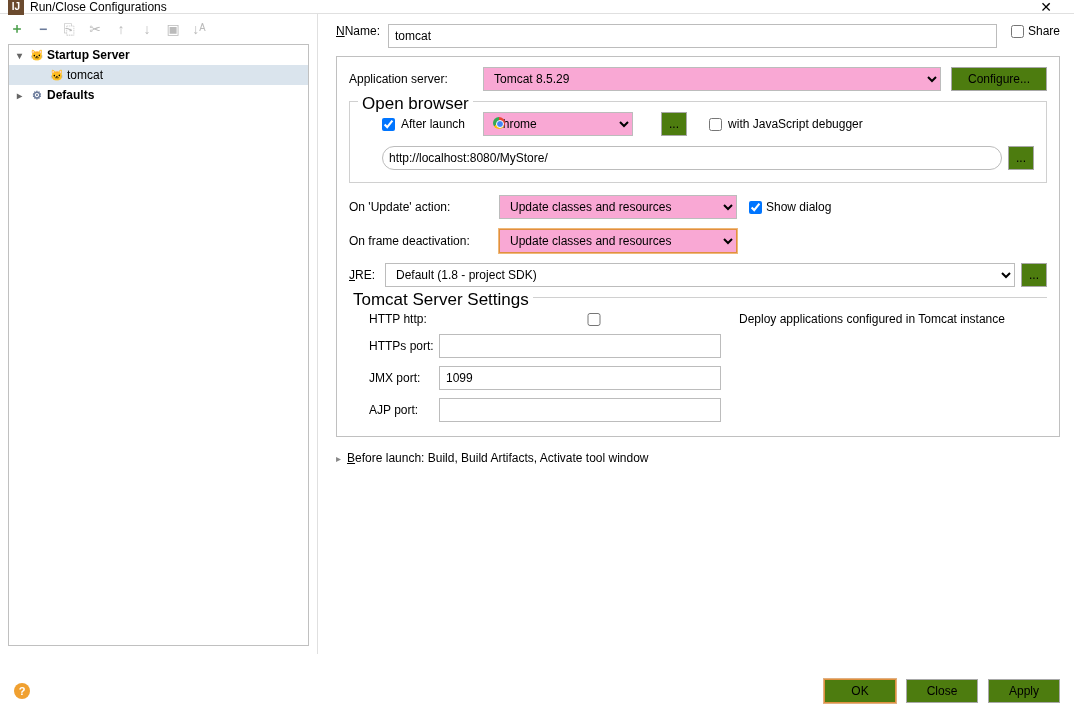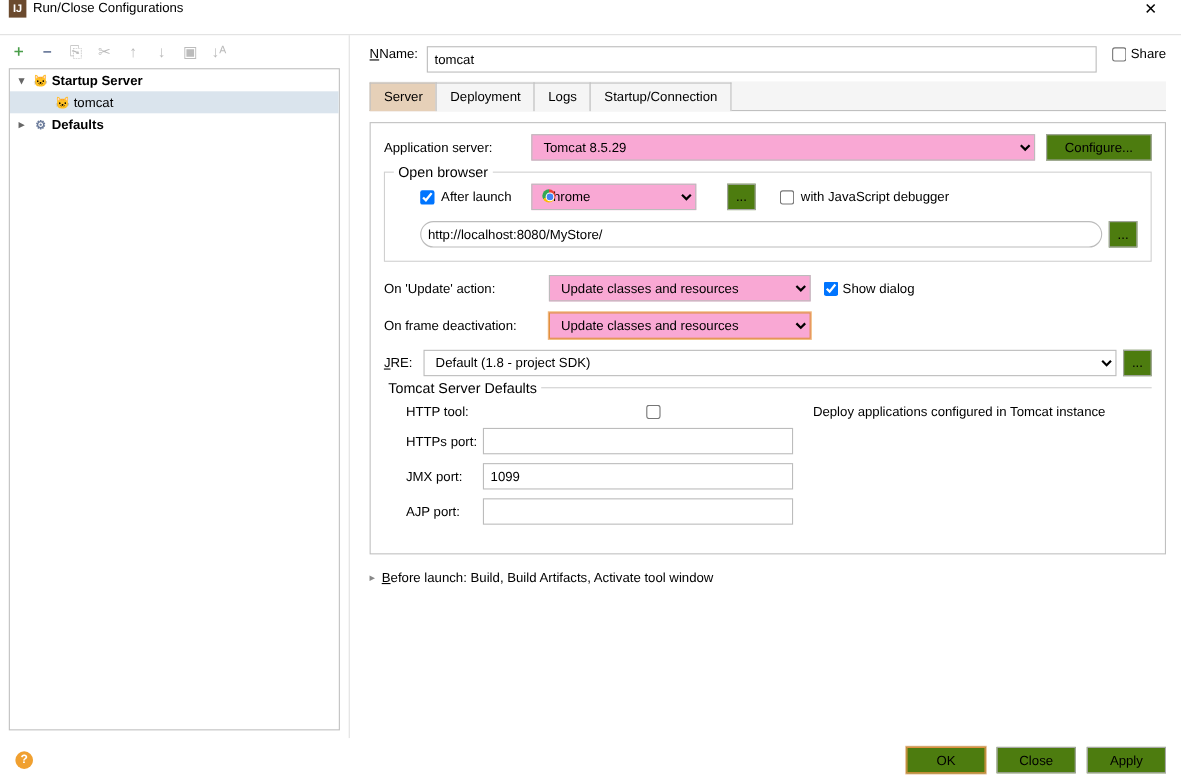--- a/index.html
+++ b/index.html
@@ -7,22 +7,23 @@
   font-family: "Segoe UI", Tahoma, sans-serif;
   font-size: 12px;
   background: #fff;
   color: #000;
   width: 1074px;
   height: 711px;
   overflow: hidden;
   position: relative;
 }
 .titlebar {
-  height: 32px;
-  display: flex;
+  height: 14px;
+  display: flex;
+  align-items: center;
   padding: 0 8px;
   border-bottom: 1px solid #e0e0e0;
 }
 .titlebar .icon {
   width: 16px; height: 16px;
   background: #6b4a2e;
   display: inline-flex;
   align-items: center;
   justify-content: center;
   color: #fff;
@@ -161,21 +162,21 @@
   margin: 8px 0 12px 0;
   padding: 10px 12px 12px 12px;
   position: relative;
 }
 .fieldset-legend {
   position: absolute;
   top: -8px;
   left: 8px;
   background: #fff;
   padding: 0 4px;
-  font-size: 13px;
+  font-size: 17px;
 }
 .checkbox-row { display: flex; align-items: center; gap: 6px; flex-wrap: wrap; }
 .checkbox-row input[type=checkbox] { margin: 0; }
 .browser-select {
   width: 150px;
   display: inline-flex;
   align-items: center;
 }
 .url-row { display: flex; margin-top: 10px; gap: 6px; }
 .url-row input { flex: 1; border-radius: 12px; }
@@ -282,26 +283,20 @@
   <div class="content">
     <div class="row name-row">
       <span class="label"><span class="underline">N</span><span>Name:</span></span>
       <input type="text" value="tomcat" style="">
       <label class="share-box">
         <input type="checkbox" style="">
         <span>Share</span>
       </label>
     </div>
 
-    <div class="tabs">
-      <div class="tab active">Server</div>
-      <div class="tab">Deployment</div>
-      <div class="tab">Logs</div>
-      <div class="tab">Startup/Connection</div>
-    </div>
 
     <div class="panel">
       <div class="field-row appserver">
         <span class="field-label">Application server:</span>
         <select>
           <option>Tomcat 8.5.29</option>
         </select>
         <span style="width:10px"></span>
         <button class="btn" style="width:96px">Configure...</button>
       </div>
@@ -348,37 +343,37 @@
       <div class="field-row jre-row">
         <span class="field-label" style="width:36px"><span class="underline">J</span>RE:</span>
         <select>
           <option>Default (1.8 - project SDK)</option>
         </select>
         <span style="width:6px"></span>
         <button class="btn btn-sm">...</button>
       </div>
 
       <div class="fieldset" style="border-left:none;border-right:none;border-bottom:none;padding:14px 0 0 0;margin-bottom:0">
-        <span class="fieldset-legend" style="left:0">Tomcat Server Defaults</span>
+        <span class="fieldset-legend" style="left:0">Tomcat Server Settings</span>
         <div class="ports-row">
-          <span class="plabel">HTTP tool:</span>
+          <span class="plabel">HTTP http:</span>
           <label class="pcheck">
             <input type="checkbox" style="">
             <span>Deploy applications configured in Tomcat instance</span>
           </label>
         </div>
         <div class="ports-row">
           <span class="plabel">HTTPs port:</span>
           <input type="text" value="" style="">
         </div>
         <div class="ports-row">
           <span class="plabel">JMX port:</span>
           <input type="text" value="1099" style="">
         </div>
-        <div class="ports-row" style="margin-bottom:12px">
+        <div class="ports-row" style="margin-bottom:0">
           <span class="plabel">AJP port:</span>
           <input type="text" value="" style="">
         </div>
       </div>
     </div>
 
     <div class="before-launch">
       <span class="caret">▸</span>
       <span><span class="underline">B</span>efore launch: Build, Build Artifacts, Activate tool window</span>
     </div>

